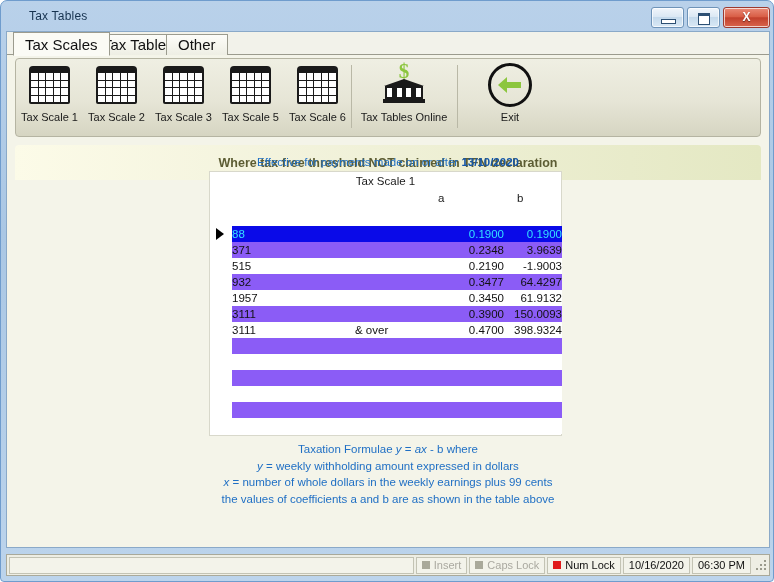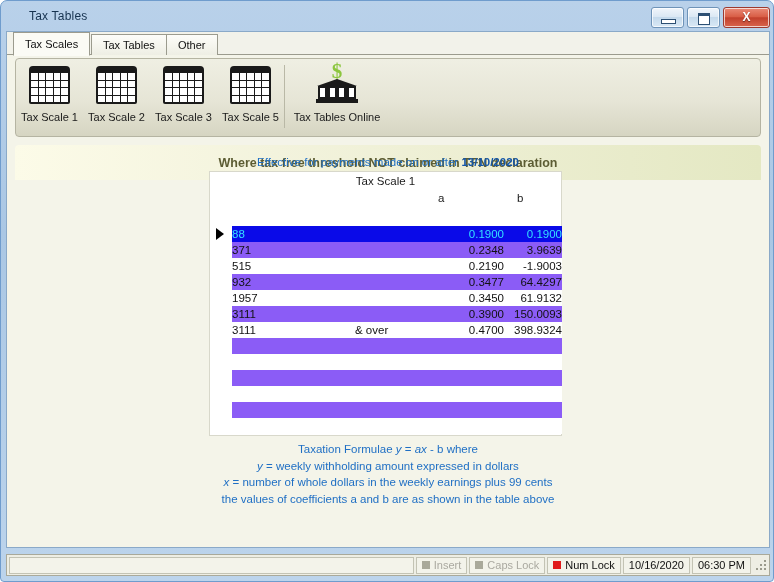--- a/index.html
+++ b/index.html
@@ -109,21 +109,21 @@
     background: #f2f2ea;
     border-bottom: 1px solid #9b9b8e;
     box-sizing: border-box;
   }
   .tab {
     position: absolute;
     top: 2px;
     height: 21px;
     line-height: 20px;
     padding: 0 11px;
-    font-size: 11px;
+    font-size: 15px;
     color: #111;
     background: linear-gradient(to bottom, #fdfdf9 0%, #eeeee4 100%);
     border: 1px solid #9b9b8e;
     border-bottom: none;
     box-sizing: border-box;
     white-space: nowrap;
   }
   .tab.active {
     top: 0;
     height: 24px;
@@ -585,40 +585,77 @@
                 <i></i>
                 <i></i>
                 <i></i>
                 <i></i>
                 <i></i>
               </div>
           </div>
           <div class="tb-label">Tax Scale 5</div>
         </div>
 
+        <div class="tb-item">
+          <div class="tb-icon">
+            <div class="grid-icon">
+                <i></i>
+                <i></i>
+                <i></i>
+                <i></i>
+                <i></i>
+                <i></i>
+                <i></i>
+                <i></i>
+                <i></i>
+                <i></i>
+                <i></i>
+                <i></i>
+                <i></i>
+                <i></i>
+                <i></i>
+                <i></i>
+                <i></i>
+                <i></i>
+                <i></i>
+                <i></i>
+              </div>
+          </div>
+          <div class="tb-label">Tax Scale 6</div>
+        </div>
 
         <div class="tb-item wide sep-left">
           <div class="tb-icon">
             <div class="bank-icon">
               <div class="bank-dollar">$</div>
               <div class="bank-body">
                 <div class="bank-roof"></div>
                 <div class="bank-cols">
                     <i></i>
                     <i></i>
                     <i></i>
                     <i></i>
                   </div>
                 <div class="bank-base"></div>
               </div>
             </div>
           </div>
           <div class="tb-label">Tax Tables Online</div>
         </div>
 
+        <div class="tb-item wide sep-left">
+          <div class="tb-icon">
+            <div class="exit-icon">
+              <svg class="exit-arrow" width="26" height="20" viewBox="0 0 26 20">
+                <polygon points="10,2 10,7 24,7 24,13 10,13 10,18 1,10" fill="#8cc63e"></polygon>
+              </svg>
+            </div>
+          </div>
+          <div class="tb-label">Exit</div>
+        </div>
 
       </div>
     </div>
 
     <div class="banner">
       <div class="banner-text">Where tax free threshold NOT claimed in TFN declaration</div>
     </div>
   </div>
 
   <div class="effective">

